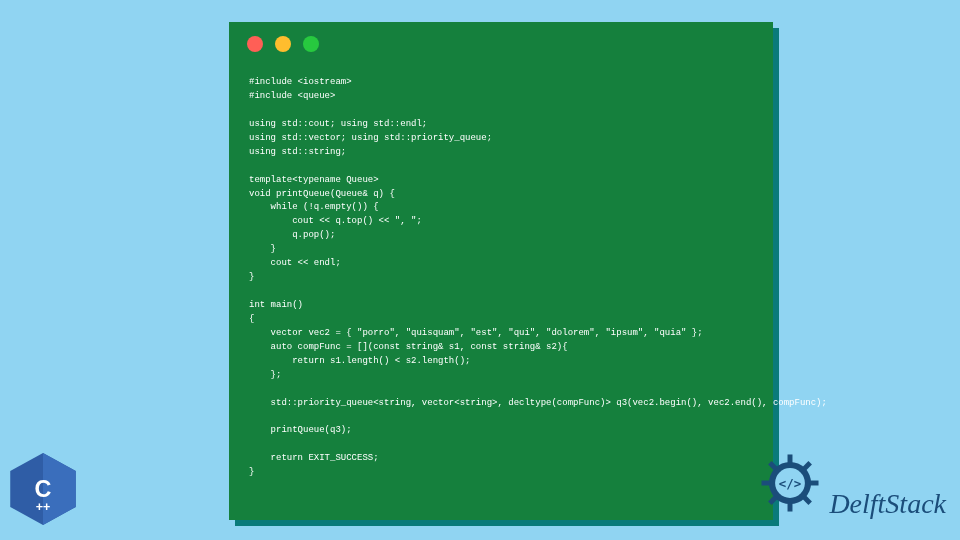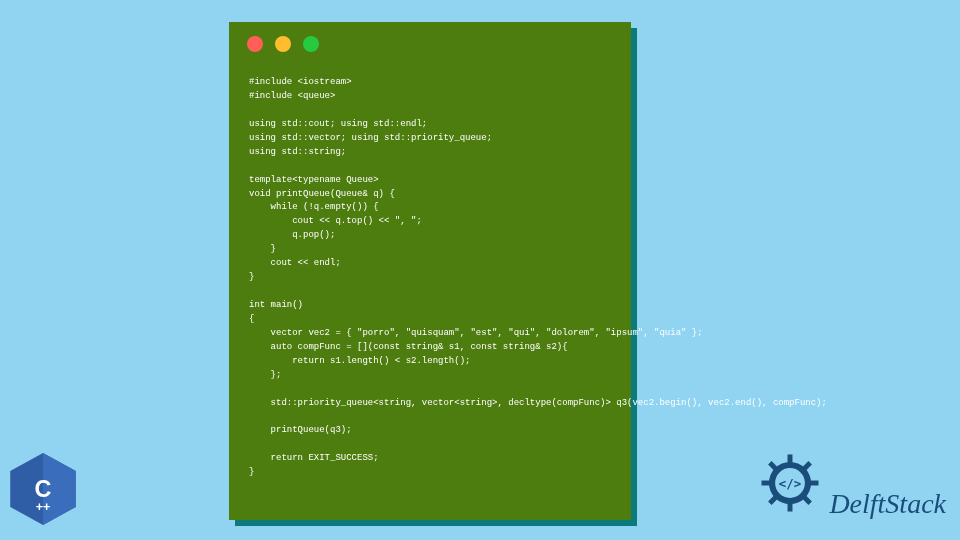--- a/index.html
+++ b/index.html
@@ -8,23 +8,23 @@
     height: 540px;
     background: #90d4f2;
     font-family: -apple-system, BlinkMacSystemFont, "Segoe UI", Arial, sans-serif;
     position: relative;
     overflow: hidden;
   }
   .code-window {
     position: absolute;
     left: 229px;
     top: 22px;
-    width: 402px;
+    width: 544px;
     height: 498px;
-    background: #4d7c0f;
+    background: #15803d;
     box-shadow: 6px 6px 0 #0a7a7a;
   }
   .titlebar {
     height: 44px;
     display: flex;
     align-items: center;
     padding-left: 18px;
     gap: 12px;
   }
   .dot {

